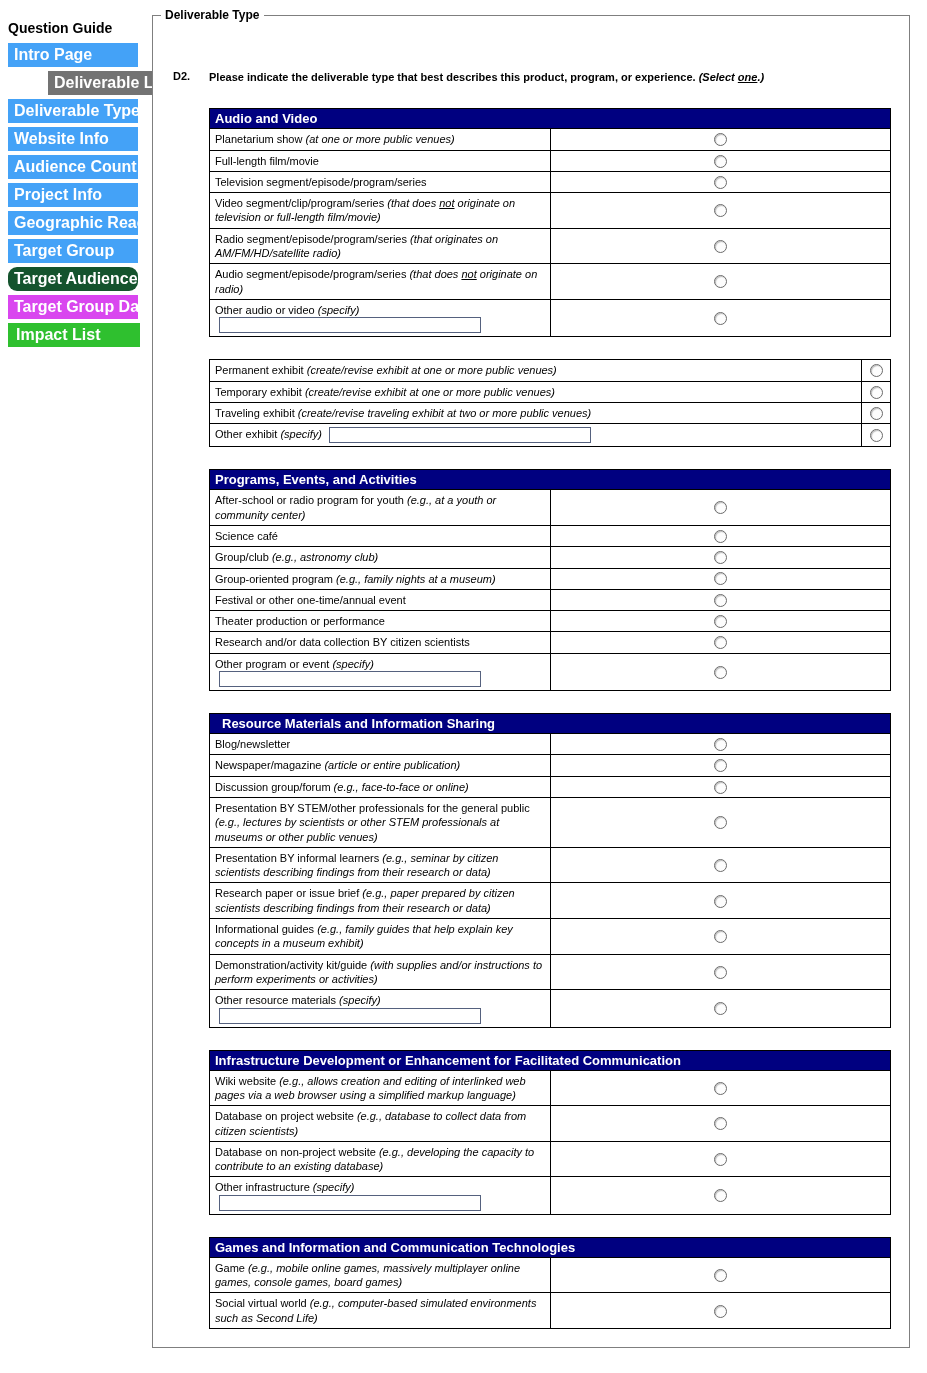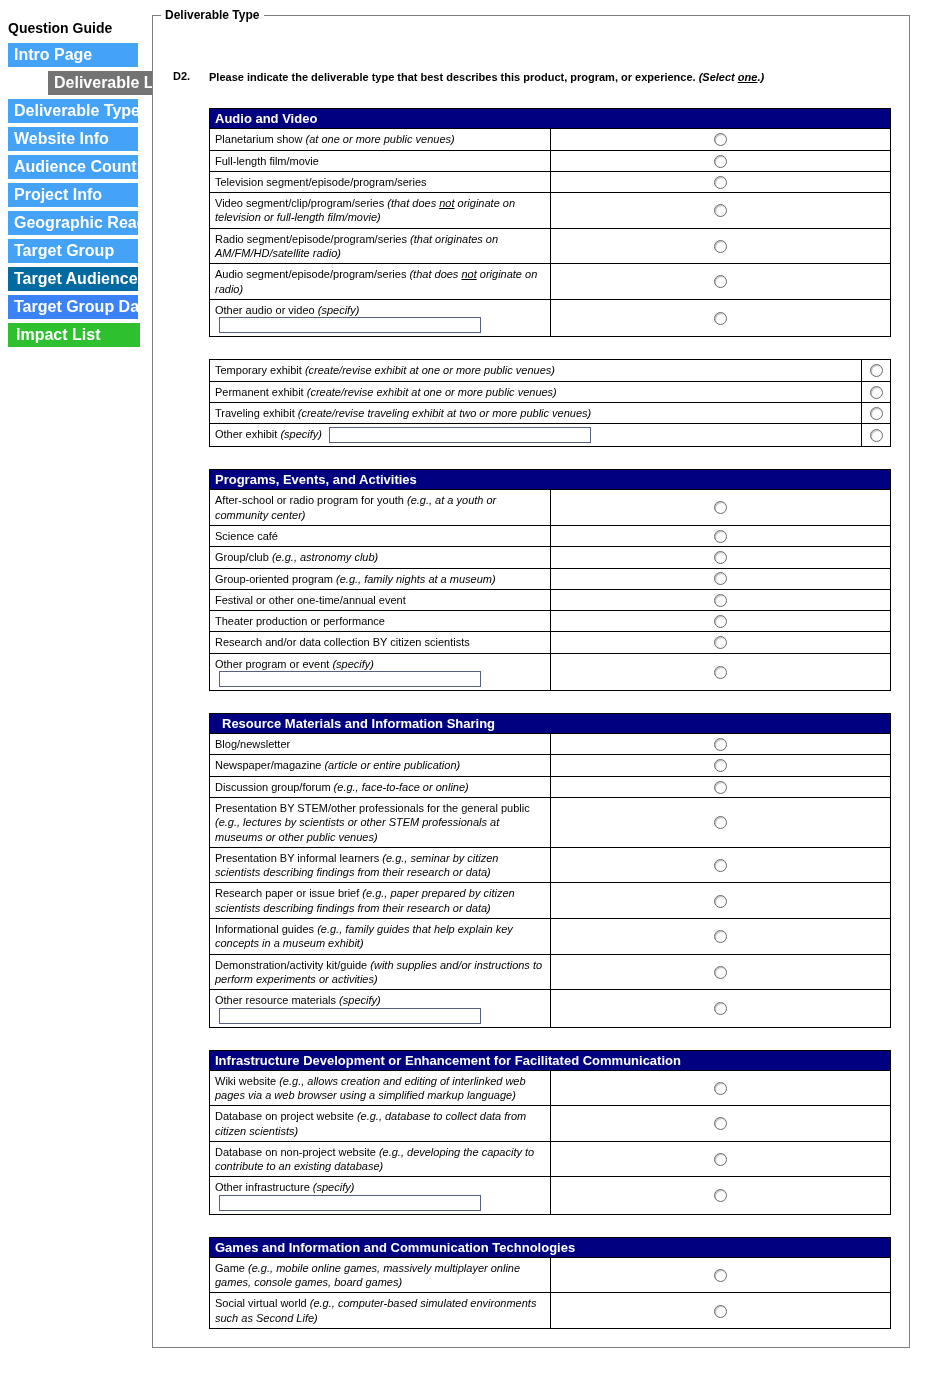--- a/index.html
+++ b/index.html
@@ -49,22 +49,22 @@
     <div class="sidebar-title">Question Guide</div>
     <div>
         <div class="nav-item" style="background: rgb(68, 162, 247);">Intro Page</div>
         <div class="nav-item" style="background: #737373; margin-left: 40px;">Deliverable List</div>
         <div class="nav-item" style="background: rgb(68, 162, 247);">Deliverable Type</div>
         <div class="nav-item" style="background: rgb(68, 162, 247);">Website Info</div>
         <div class="nav-item" style="background: rgb(68, 162, 247);">Audience Count</div>
         <div class="nav-item" style="background: rgb(68, 162, 247);">Project Info</div>
         <div class="nav-item" style="background: rgb(68, 162, 247);">Geographic Reach</div>
         <div class="nav-item" style="background: rgb(68, 162, 247);">Target Group</div>
-        <div class="nav-item" style="background: #0369a1;">Target Audience</div>
-        <div class="nav-item" style="background: #3b82f6;">Target Group Data</div>
+        <div class="nav-item" style="background: #14532d; border-radius: 9px;">Target Audience</div>
+        <div class="nav-item" style="background: #d946ef;">Target Group Data</div>
         <div class="nav-item" style="background: rgb(47, 192, 47); padding-left: 8px;">Impact List</div>
       </div>
   </div>
 
   <fieldset id="main">
     <legend>Deliverable Type</legend>
 
     <div class="question">
       <div class="qnum">D2.</div>
       <div class="qtext"><span>Please indicate the deliverable type that best describes this product, program, or experience. </span><span class="i">(Select </span><span class="i u">one</span><span class="i">.)</span></div>
@@ -102,28 +102,28 @@
             </tr>
             <tr>
               <td class="label-cell"><span>Other audio or video </span><span class="i">(specify) </span><input type="text" class="specify-input" style=""></td>
               <td class="radio-cell"><span class="radio"></span></td>
             </tr>
           </tbody>
         </table>
         <table class="qtable">
           <tbody>
             <tr>
+              <td class="label-cell"><span>Permanent exhibit </span><span class="i">(create/revise exhibit at one or more public venues)</span></td>
+              <td class="radio-cell"><span class="radio"></span></td>
+            </tr>
+            <tr>
               <td class="label-cell"><span>Temporary exhibit </span><span class="i">(create/revise exhibit at one or more public venues)</span></td>
               <td class="radio-cell"><span class="radio"></span></td>
             </tr>
             <tr>
-              <td class="label-cell"><span>Permanent exhibit </span><span class="i">(create/revise exhibit at one or more public venues)</span></td>
-              <td class="radio-cell"><span class="radio"></span></td>
-            </tr>
-            <tr>
               <td class="label-cell"><span>Traveling exhibit </span><span class="i">(create/revise traveling exhibit at two or more public venues)</span></td>
               <td class="radio-cell"><span class="radio"></span></td>
             </tr>
             <tr>
               <td class="label-cell"><span>Other exhibit </span><span class="i">(specify) </span><input type="text" class="specify-input" style=""></td>
               <td class="radio-cell"><span class="radio"></span></td>
             </tr>
           </tbody>
         </table>
         <table class="qtable">

